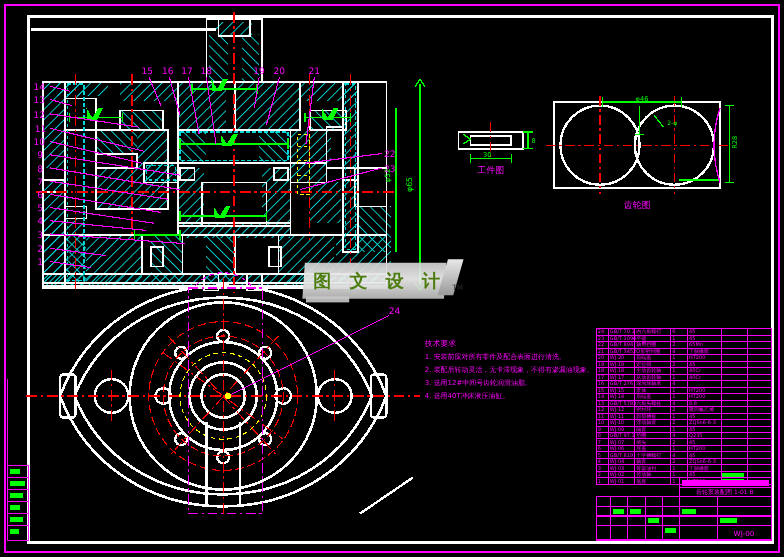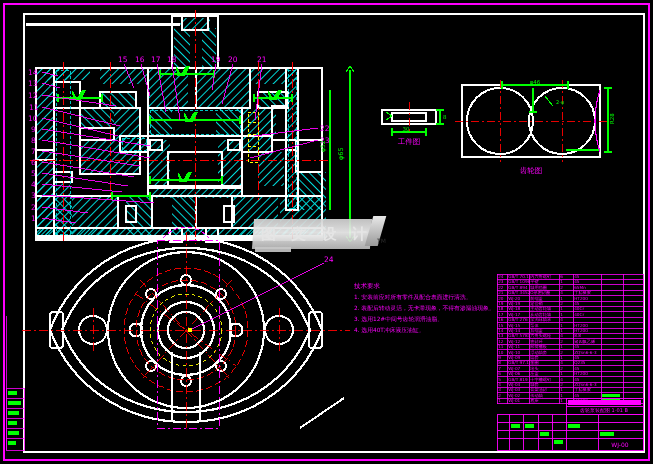--- a/index.html
+++ b/index.html
@@ -12,21 +12,21 @@
   .wm-band{position:absolute;left:0;top:6px;width:118px;height:30px;
       background:linear-gradient(180deg,#cfcfcf 0%,#efefef 45%,#b9b9b9 100%);
       transform:skewX(-4deg);opacity:.93;}
   .wm-band2{position:absolute;left:2px;top:34px;width:36px;height:5px;
       background:#c8c8c8;opacity:.9;}
   .wm-slash{position:absolute;left:116px;top:3px;width:13px;height:30px;
       background:linear-gradient(180deg,#e8e8e8,#9a9a9a);
       transform:skewX(-16deg);}
   .wm-txt{position:absolute;left:8px;top:10px;width:112px;
       font-family:"DejaVu Sans","Liberation Sans",sans-serif;
-      font-size:15px;letter-spacing:5px;color:#e5e5e5;font-weight:700;
+      font-size:15px;letter-spacing:5px;color:#4d7c0f;font-weight:700;
       line-height:22px;white-space:nowrap;}
   .wm-tm{position:absolute;left:124px;top:24px;font-size:6px;color:#2a2a2a;}
 </style>
 </head>
 <body>
 
 <div id="stage">
 
 <svg width="653" height="464" viewBox="0 0 653 464" shape-rendering="crispEdges">
 

